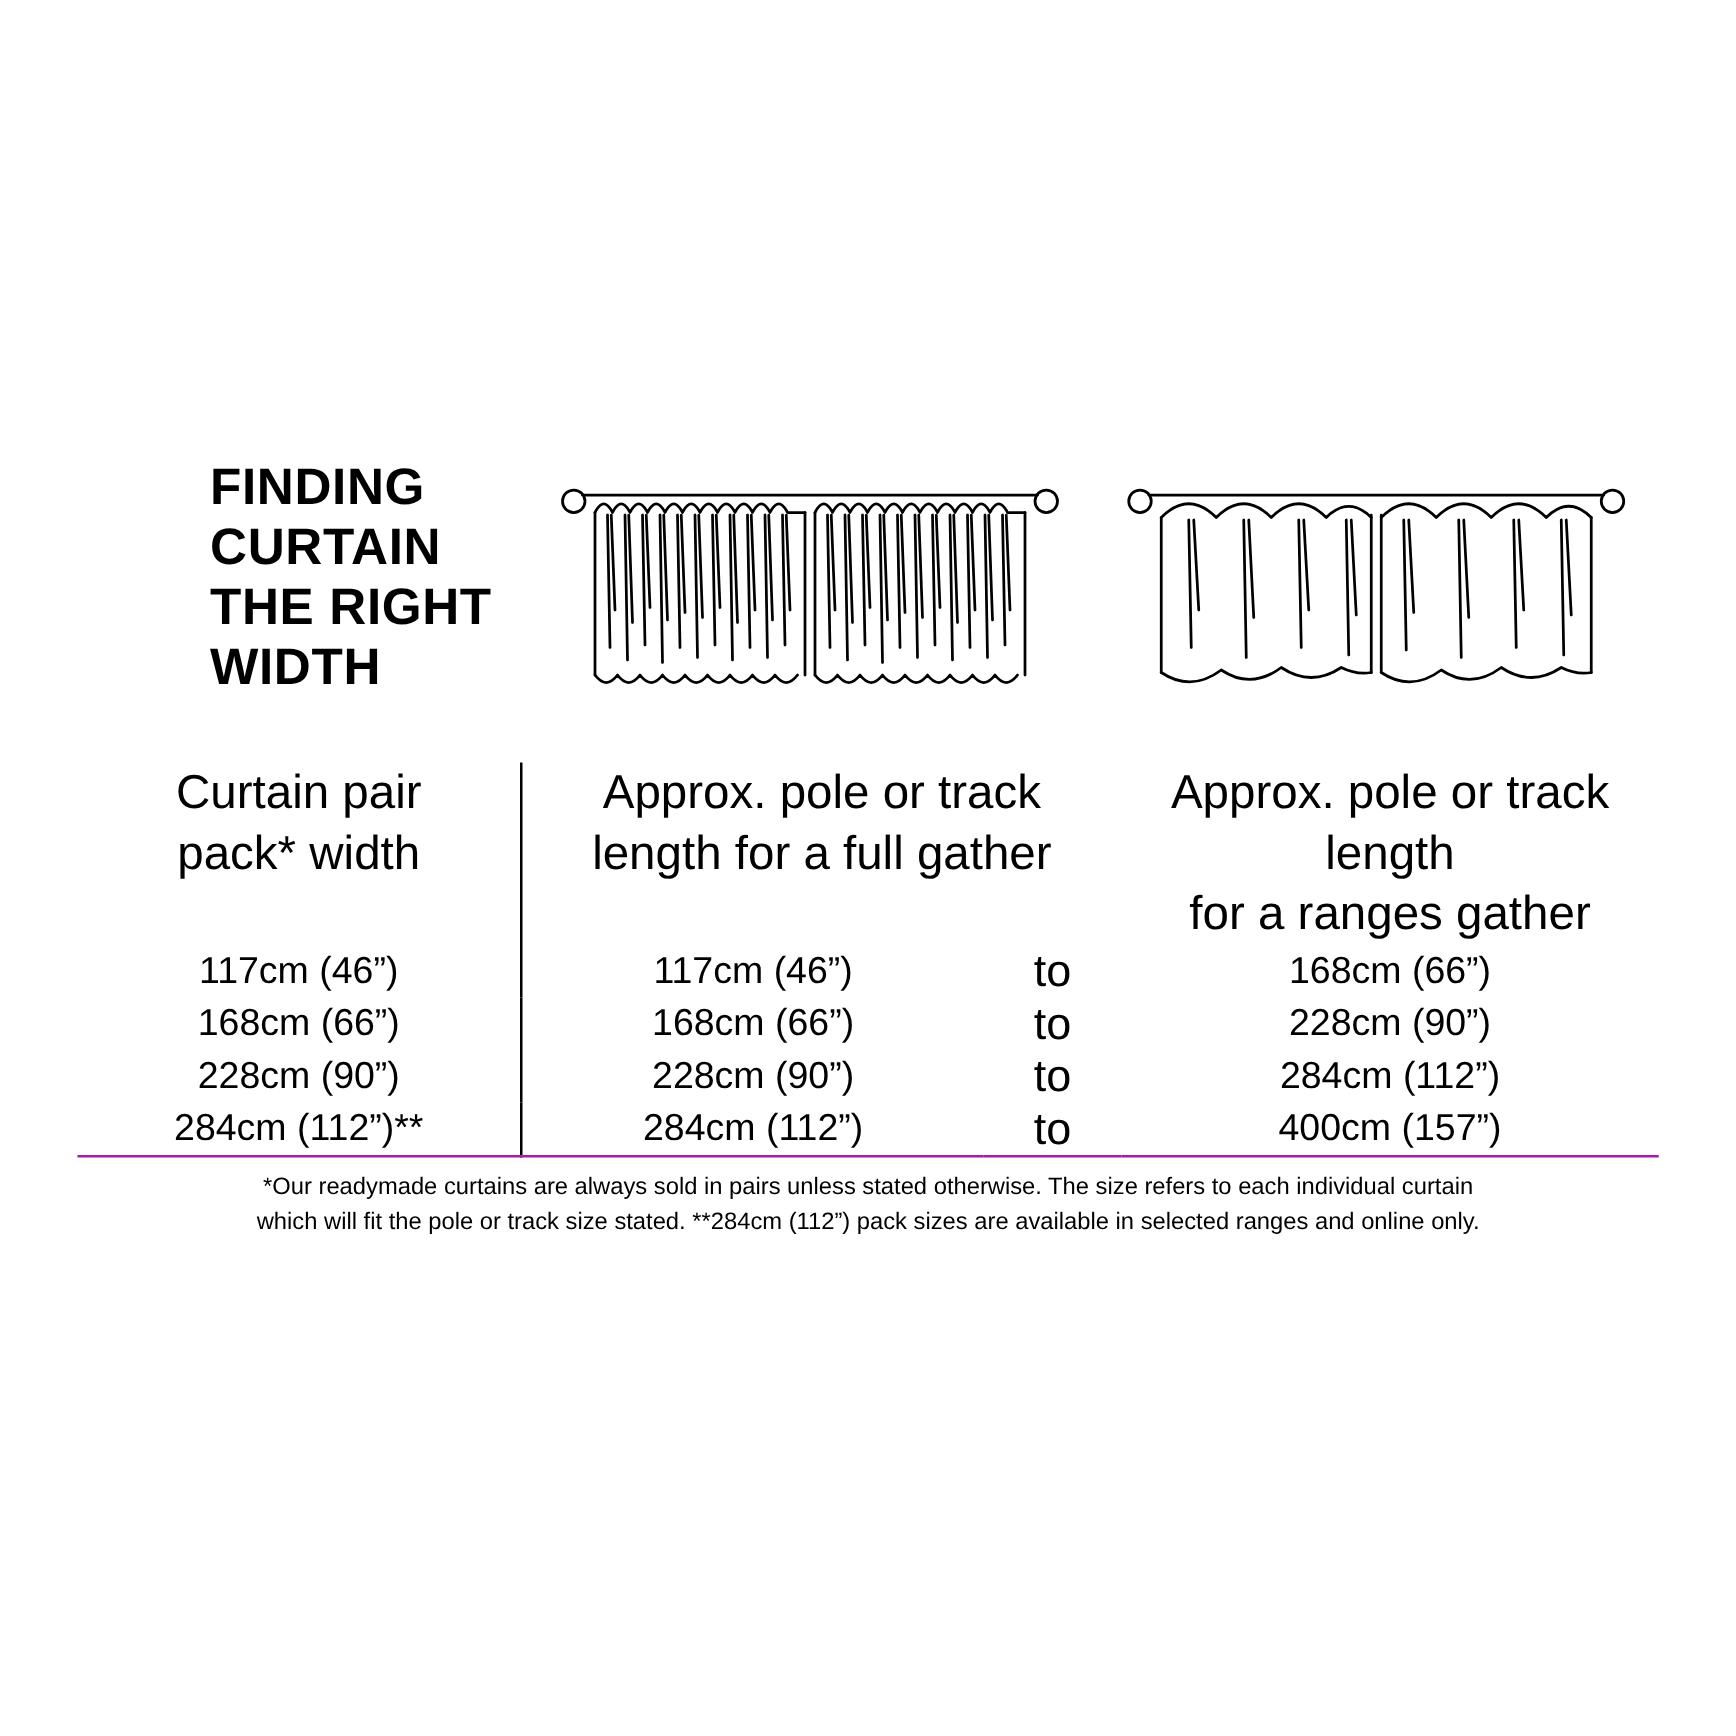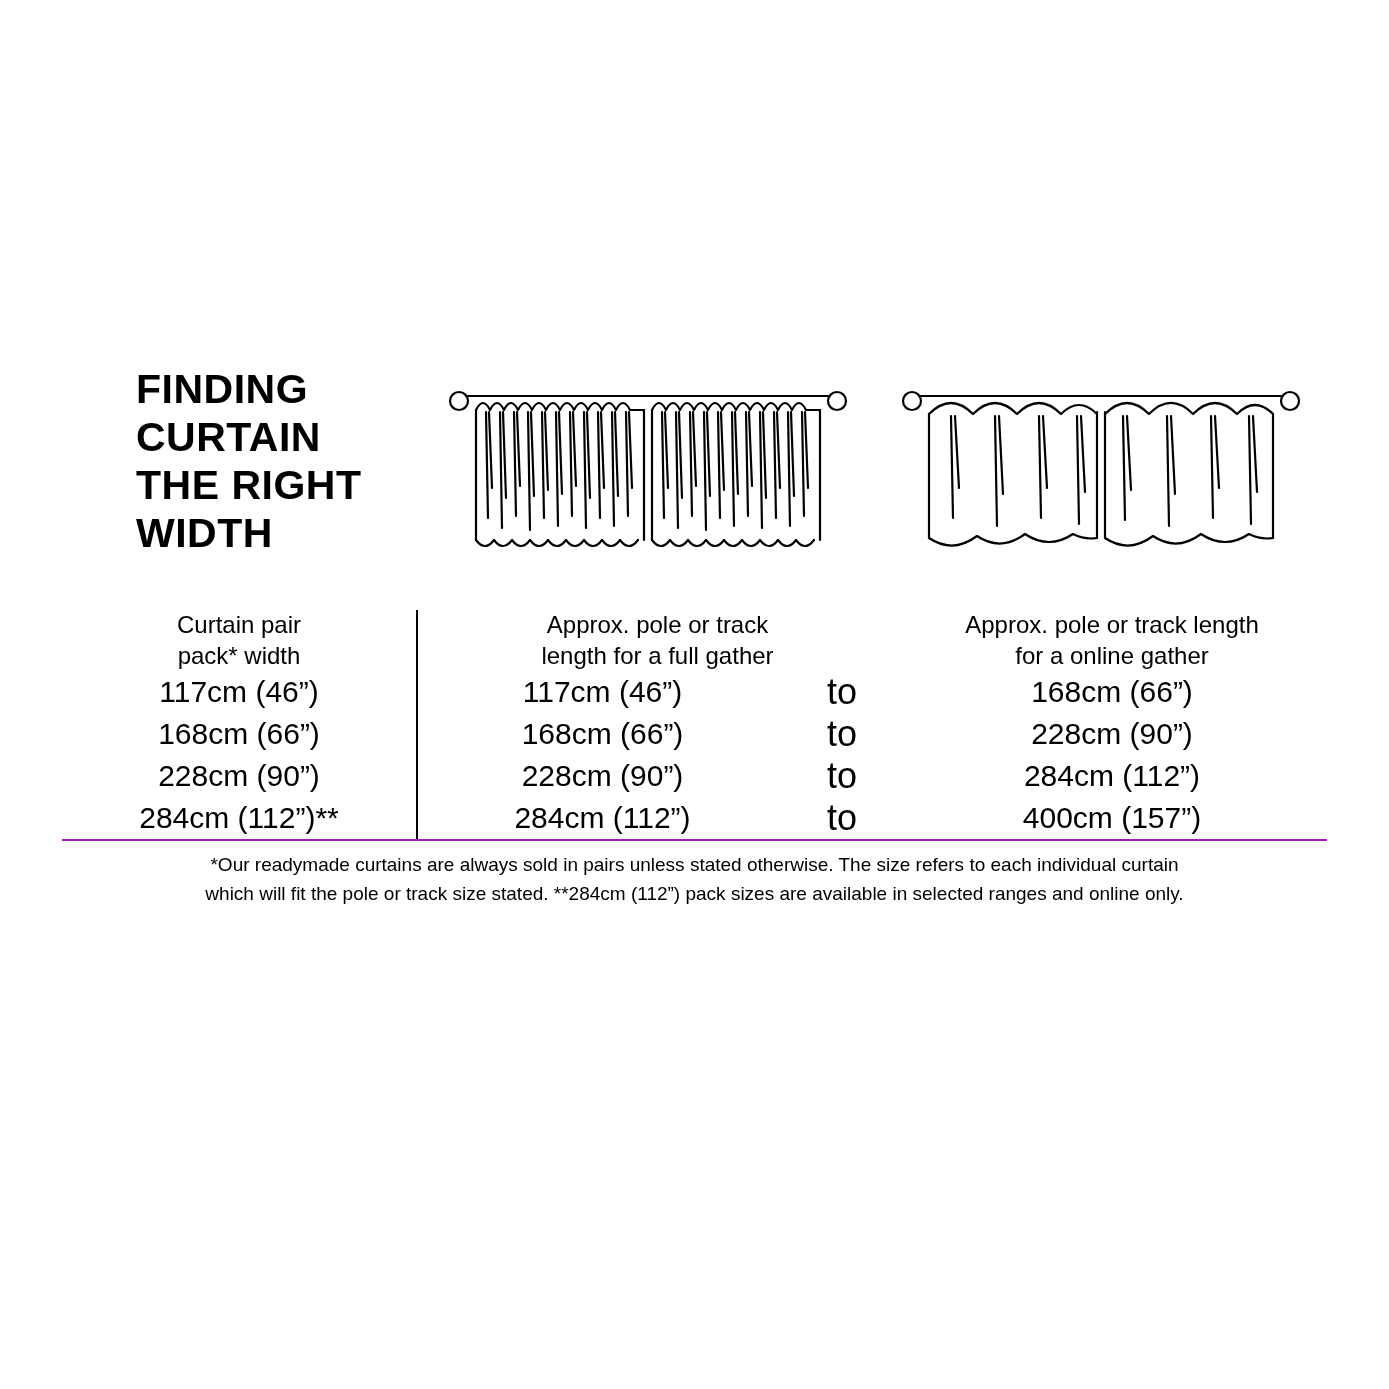--- a/index.html
+++ b/index.html
@@ -38,20 +38,21 @@
     box-sizing: border-box;
     font-size: 41px;
     line-height: 1.17;
     font-weight: bold;
     letter-spacing: 0.5px;
     text-transform: uppercase;
     padding-top: 6px;
   }
   .title span {
     display: block;
+    margin-left: 32px;
   }
   .illustrations {
     flex: 1;
     display: flex;
     justify-content: space-around;
     align-items: flex-start;
     padding-top: 8px;
   }
   .illo {
     width: 400px;
@@ -68,21 +69,21 @@
     width: 1265px;
     table-layout: fixed;
   }
   table.size-table th,
   table.size-table td {
     border: none;
     padding: 0;
   }
   .hrow th {
     font-weight: normal;
-    font-size: 24px;
+    font-size: 38px;
     line-height: 1.28;
     padding: 22px 10px 26px;
     text-align: center;
     vertical-align: top;
     border-top: 2px solid #000;
     border-bottom: 1px solid #000;
   }
   .hrow th.col1 {
     border-right: 2px solid #000;
   }
@@ -213,21 +214,21 @@
           <th class="col1">
             <div>Curtain pair</div>
             <div>pack* width</div>
           </th>
           <th colspan="2">
             <div>Approx. pole or track</div>
             <div>length for a full gather</div>
           </th>
           <th>
             <div>Approx. pole or track length</div>
-            <div>for a online gather</div>
+            <div>for a ranges gather</div>
           </th>
         </tr>
       </thead>
       <tbody>
         <tr class="drow">
           <td class="col1">117cm (46”)</td>
           <td>117cm (46”)</td>
           <td class="to-cell">to</td>
           <td>168cm (66”)</td>
         </tr>

